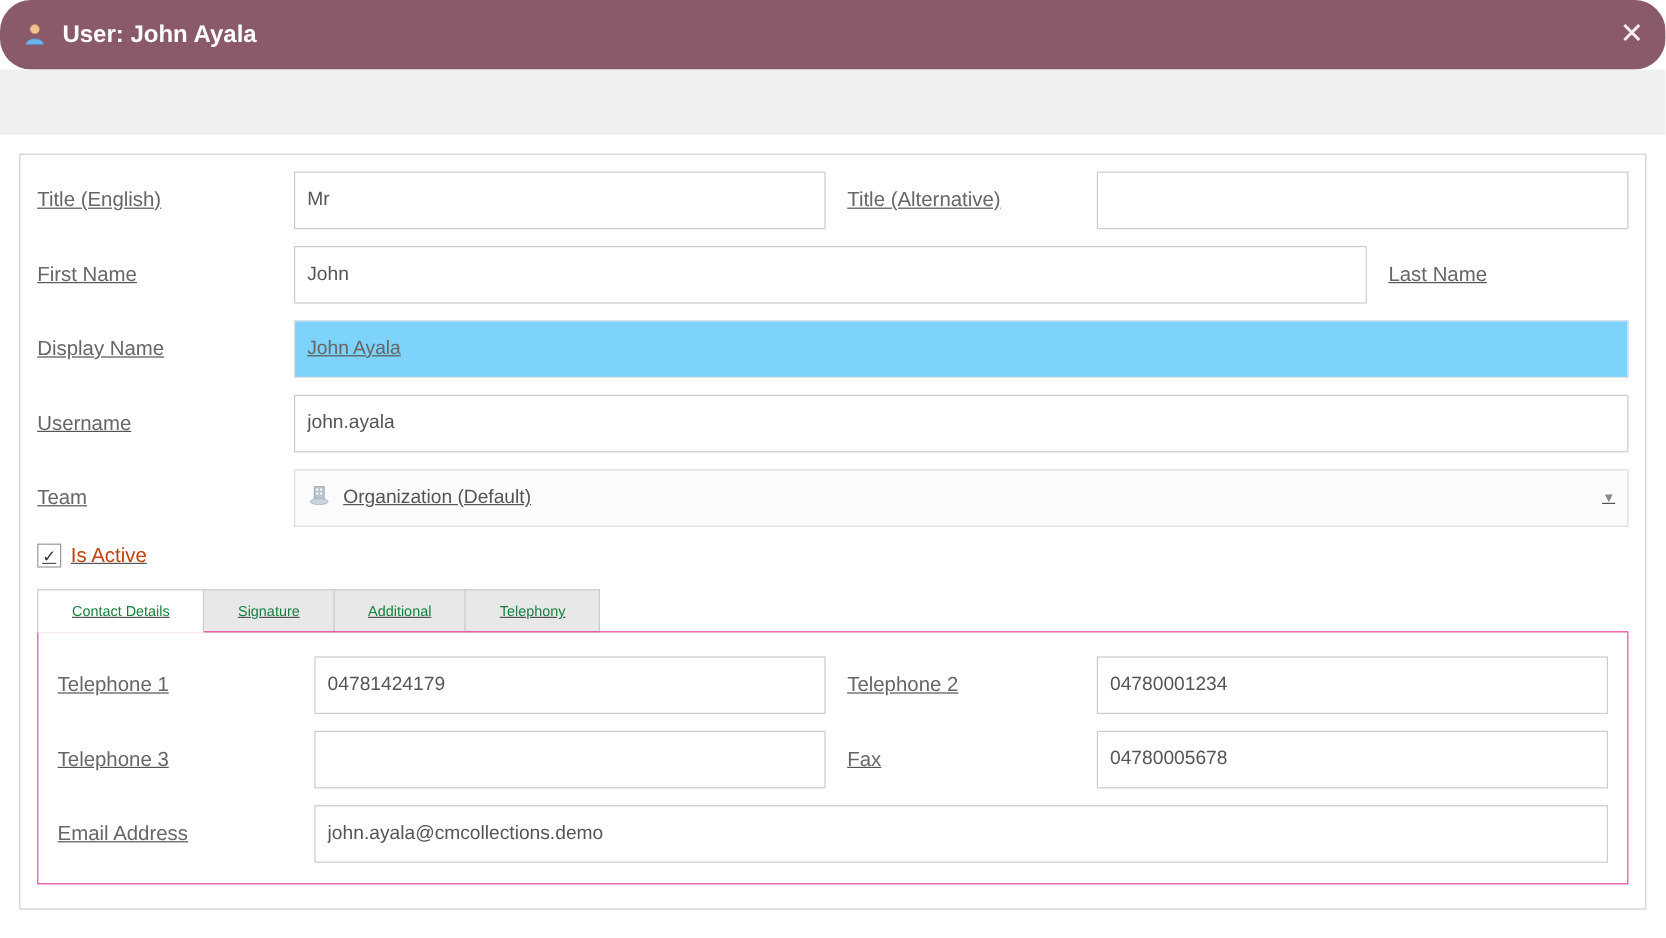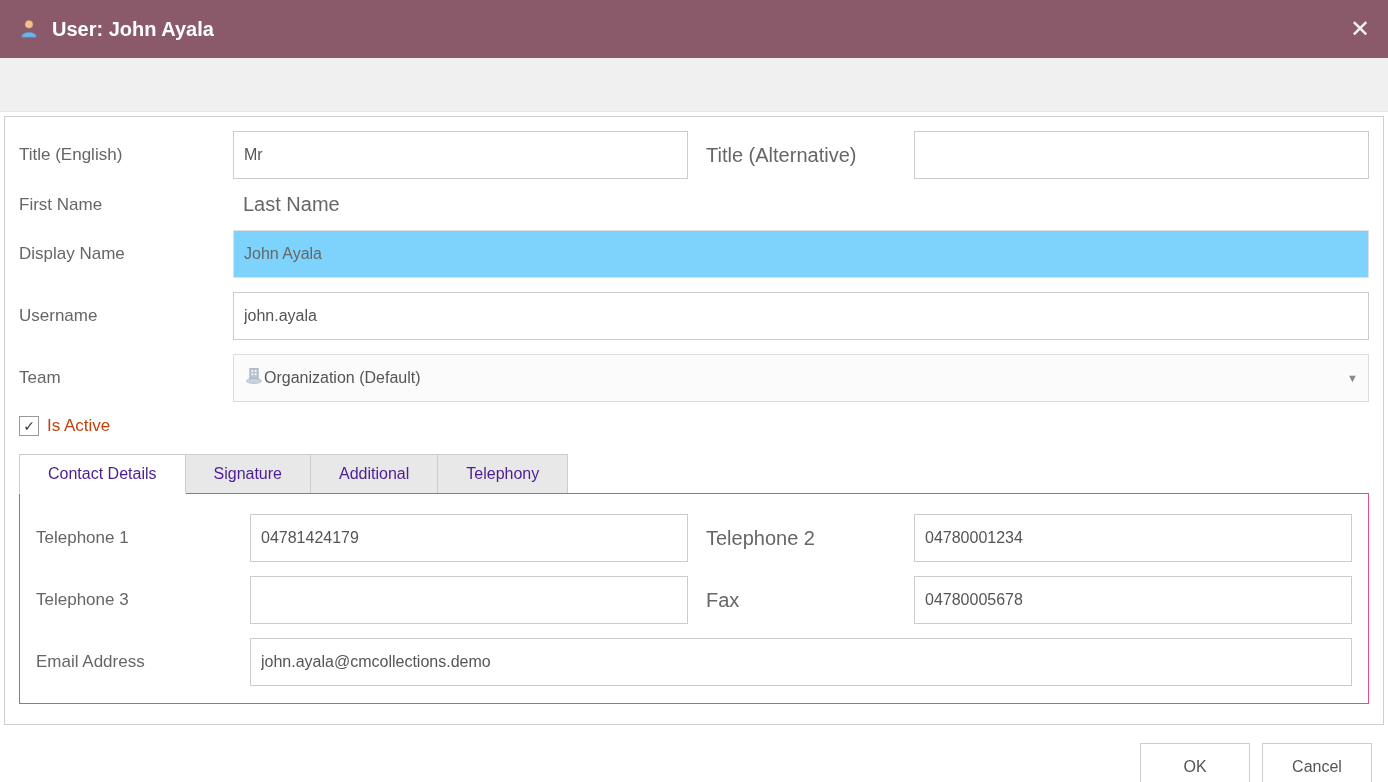--- a/index.html
+++ b/index.html
@@ -14,20 +14,21 @@
       color: #555;
     }
     .titlebar {
       background: #8a5a6b;
       color: #fff;
       height: 58px;
       display: flex;
       align-items: center;
       padding: 0 18px;
       justify-content: space-between;
+      border-radius: 26px;
     }
     .titlebar-left {
       display: flex;
       align-items: center;
       gap: 12px;
     }
     .user-icon-svg {
       width: 22px;
       height: 22px;
     }
@@ -42,42 +43,43 @@
       opacity: 0.9;
       font-weight: 300;
       line-height: 1;
     }
     .toolbar-strip {
       background: #f0f0f0;
       height: 54px;
       border-bottom: 1px solid #e6e6e6;
     }
     .content-area {
-      padding: 4px;
-      background: #fff;
+      padding: 16px;
+      background: #fff;
+      text-decoration: underline;
     }
     .form-panel {
       border: 1px solid #cfcfcf;
       padding: 14px 14px 20px 14px;
     }
     .form-row {
       display: flex;
       align-items: center;
       margin-bottom: 14px;
       gap: 8px;
     }
     .label-col {
       width: 206px;
       font-size: 17px;
       color: #666;
     }
     .label-col-mid {
       width: 210px;
       padding-left: 10px;
-      font-size: 20px;
+      font-size: 17px;
       color: #666;
     }
     .input-half {
       flex: 1;
     }
     .input-full {
       flex: 1;
     }
     input[type="text"].text-input,
     .display-field,
@@ -104,21 +106,21 @@
       align-items: center;
       justify-content: space-between;
       cursor: pointer;
       background: #fbfbfb;
       border: 1px solid #ddd;
       gap: 10px;
     }
     .dropdown-main {
       display: flex;
       align-items: center;
-      gap: 0;
+      gap: 10px;
     }
     .chevron {
       color: #888;
       font-size: 11px;
     }
     .checkbox-row {
       display: flex;
       align-items: center;
       gap: 8px;
       margin-bottom: 18px;
@@ -142,22 +144,22 @@
     .tab-container {
       margin-top: 4px;
     }
     .tab-header {
       display: flex;
     }
     .tab {
       padding: 10px 28px;
       border: 1px solid #ccc;
       background: #e8e8e8;
-      font-size: 16px;
-      color: #4c1d95;
+      font-size: 12px;
+      color: #15803d;
       cursor: pointer;
       position: relative;
       margin-right: -1px;
       text-align: right;
     }
     .tab.active {
       background: #fff;
       border-bottom-color: #fff;
       z-index: 2;
     }
@@ -213,20 +215,21 @@
 
     <div class="form-row">
       <div class="label-col">Title (English)</div>
       <div class="input-half"><input type="text" class="text-input" value="Mr" style=""></div>
       <div class="label-col-mid">Title (Alternative)</div>
       <div class="input-half"><input type="text" class="text-input" value="" style=""></div>
     </div>
 
     <div class="form-row">
       <div class="label-col">First Name</div>
+      <div class="input-half"><input type="text" class="text-input" value="John" style=""></div>
       <div class="label-col-mid">Last Name</div>
     </div>
 
     <div class="form-row">
       <div class="label-col">Display Name</div>
       <div class="input-full display-field">John Ayala</div>
     </div>
 
     <div class="form-row">
       <div class="label-col">Username</div>

